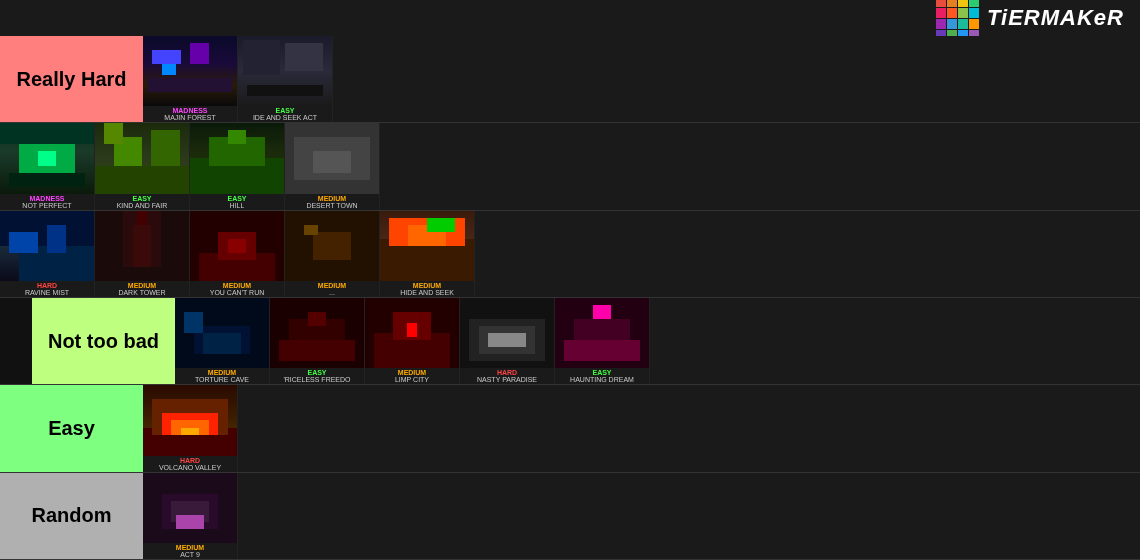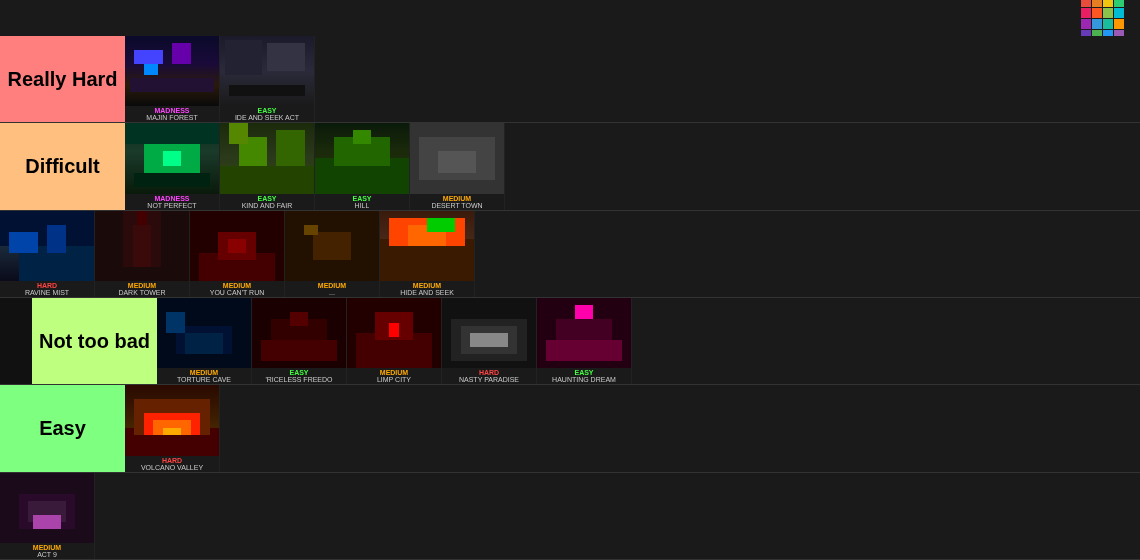--- a/index.html
+++ b/index.html
@@ -60,21 +60,21 @@
 
     .tier-row {
       display: flex;
       flex-direction: row;
       border-bottom: 1px solid #333;
       flex: 1;
       min-height: 0;
     }
 
     .tier-label {
-      width: 125px;
+      width: 143px;
       flex-shrink: 0;
       display: flex;
       align-items: center;
       justify-content: center;
       font-size: 20px;
       font-weight: bold;
       color: #000;
       text-align: center;
       padding: 4px;
     }
@@ -190,20 +190,23 @@
       <div class="logo-cell" style="background:#00bcd4"></div>
       <div class="logo-cell" style="background:#9c27b0"></div>
       <div class="logo-cell" style="background:#3498db"></div>
       <div class="logo-cell" style="background:#1abc9c"></div>
       <div class="logo-cell" style="background:#ff9800"></div>
       <div class="logo-cell" style="background:#673ab7"></div>
       <div class="logo-cell" style="background:#4caf50"></div>
       <div class="logo-cell" style="background:#2196f3"></div>
       <div class="logo-cell" style="background:#9b59b6"></div>
     </div>
+    <div class="logo-text">
+      <span class="tier">TiER</span><span class="maker">MAKeR</span>
+    </div>
   </div>
 </div>
 
 <div class="tier-list" id="tier-list-container">
 <div class="tier-row">
       <div class="tier-label" style="background-color: rgb(255, 127, 127);">Really Hard</div>
       <div class="tier-content">
         <div class="tier-images">
           <div class="game-card" style="width: 95px;">
             <div class="game-thumb thumb-majin-forest">
@@ -229,21 +232,20 @@
             </div>
             <div class="game-meta">
               <div class="game-difficulty diff-easy">EASY</div>
               <div class="game-title">IDE AND SEEK ACT</div>
             </div>
           </div>
         </div>
       </div>
     </div>
     <div class="tier-row">
-      <div class="tier-label" style="background-color: rgb(255, 191, 127);">Difficult</div>
       <div class="tier-content">
         <div class="tier-images">
           <div class="game-card" style="width: 95px;">
             <div class="game-thumb thumb-not-perfect">
               <div class="thumb-decoration">
                 <div class="pixel-sprite" style="left: 0%; top: 0%; width: 100%; height: 30%; background: rgb(0, 51, 34);"></div>
                 <div class="pixel-sprite" style="left: 20%; top: 30%; width: 60%; height: 40%; background: rgb(0, 170, 68);"></div>
                 <div class="pixel-sprite" style="left: 10%; top: 70%; width: 80%; height: 20%; background: rgb(0, 34, 17);"></div>
                 <div class="pixel-sprite" style="left: 40%; top: 40%; width: 20%; height: 20%; background: rgb(0, 255, 136);"></div>
               </div>
@@ -464,20 +466,21 @@
             </div>
             <div class="game-meta">
               <div class="game-difficulty diff-hard">HARD</div>
               <div class="game-title">VOLCANO VALLEY</div>
             </div>
           </div>
         </div>
       </div>
     </div>
     <div class="tier-row">
+      <div class="tier-label" style="background-color: rgb(176, 176, 176);">Random</div>
       <div class="tier-content">
         <div class="tier-images">
           <div class="game-card" style="width: 95px;">
             <div class="game-thumb thumb-act9">
               <div class="thumb-decoration">
                 <div class="pixel-sprite" style="left: 0%; top: 0%; width: 100%; height: 100%; background: rgb(26, 10, 26);"></div>
                 <div class="pixel-sprite" style="left: 20%; top: 30%; width: 60%; height: 50%; background: rgb(42, 10, 42);"></div>
                 <div class="pixel-sprite" style="left: 30%; top: 40%; width: 40%; height: 30%; background: rgb(58, 26, 58);"></div>
                 <div class="pixel-sprite" style="left: 35%; top: 60%; width: 30%; height: 20%; background: rgb(170, 68, 170);"></div>
               </div>

